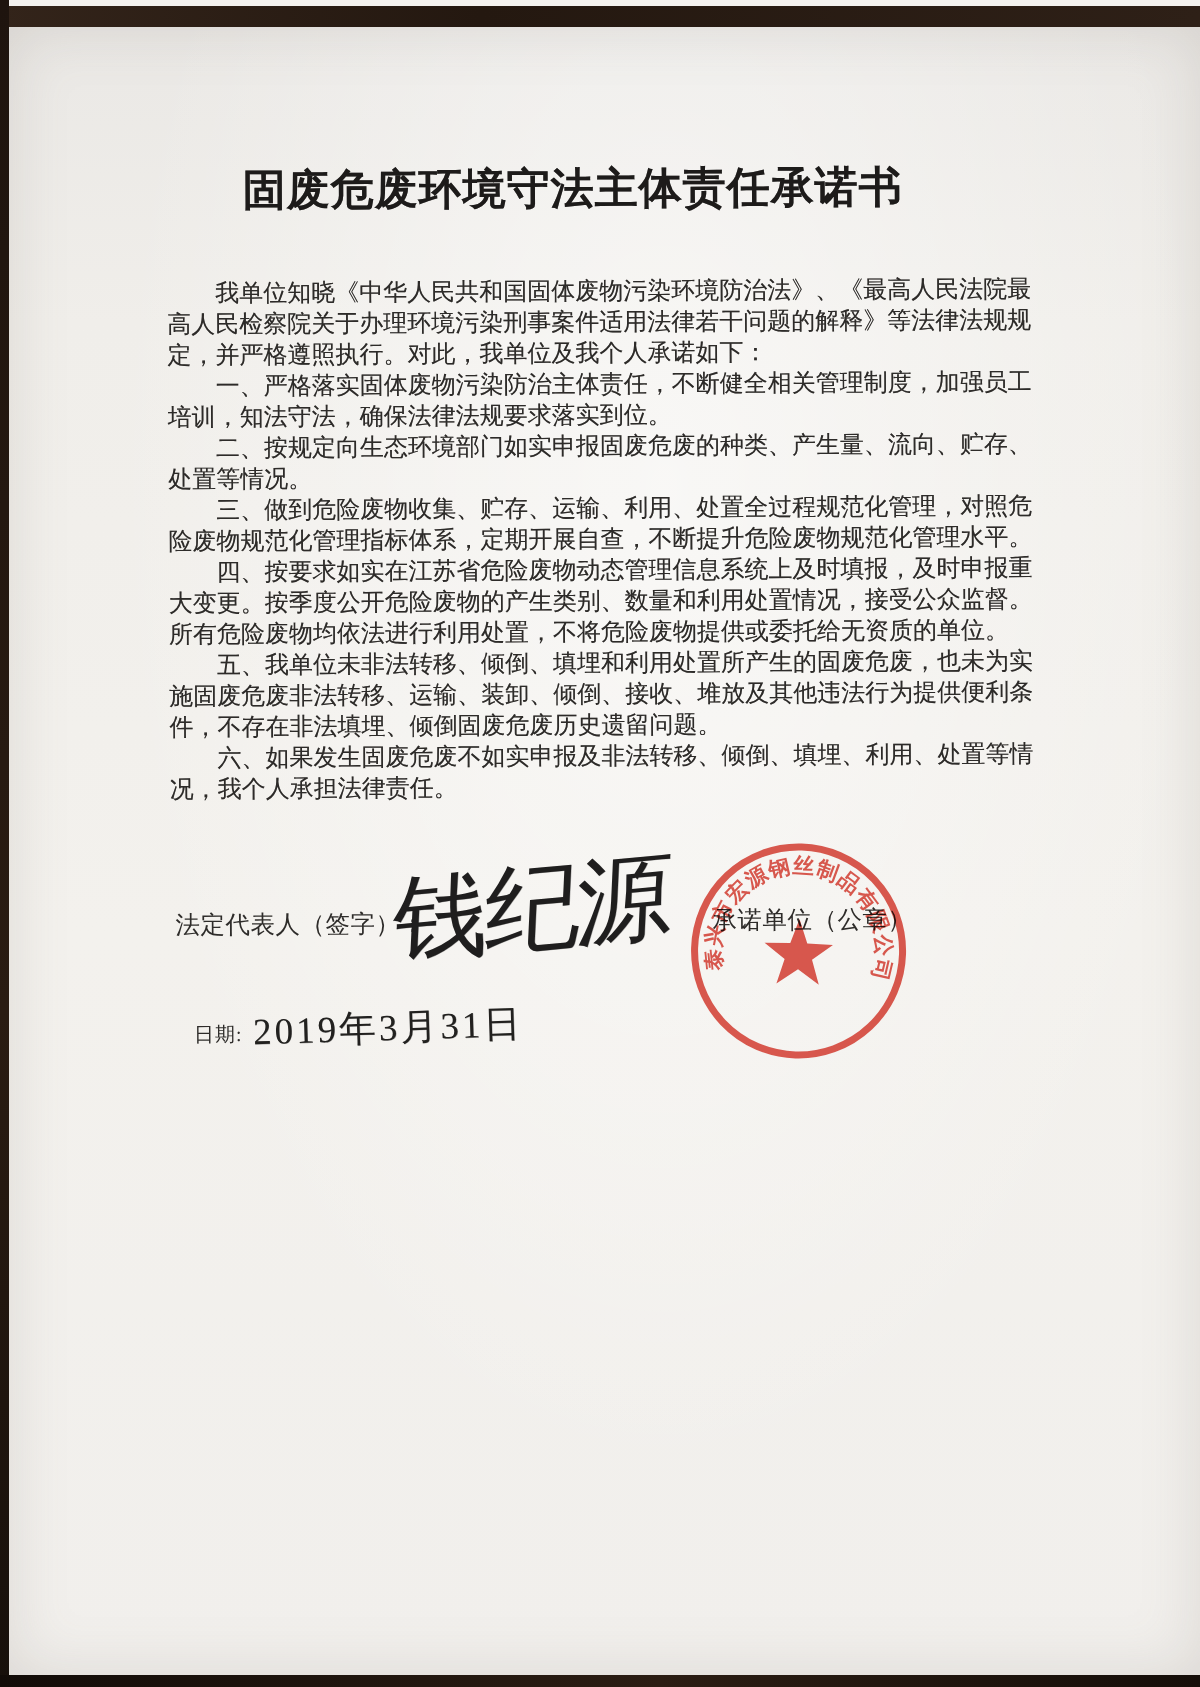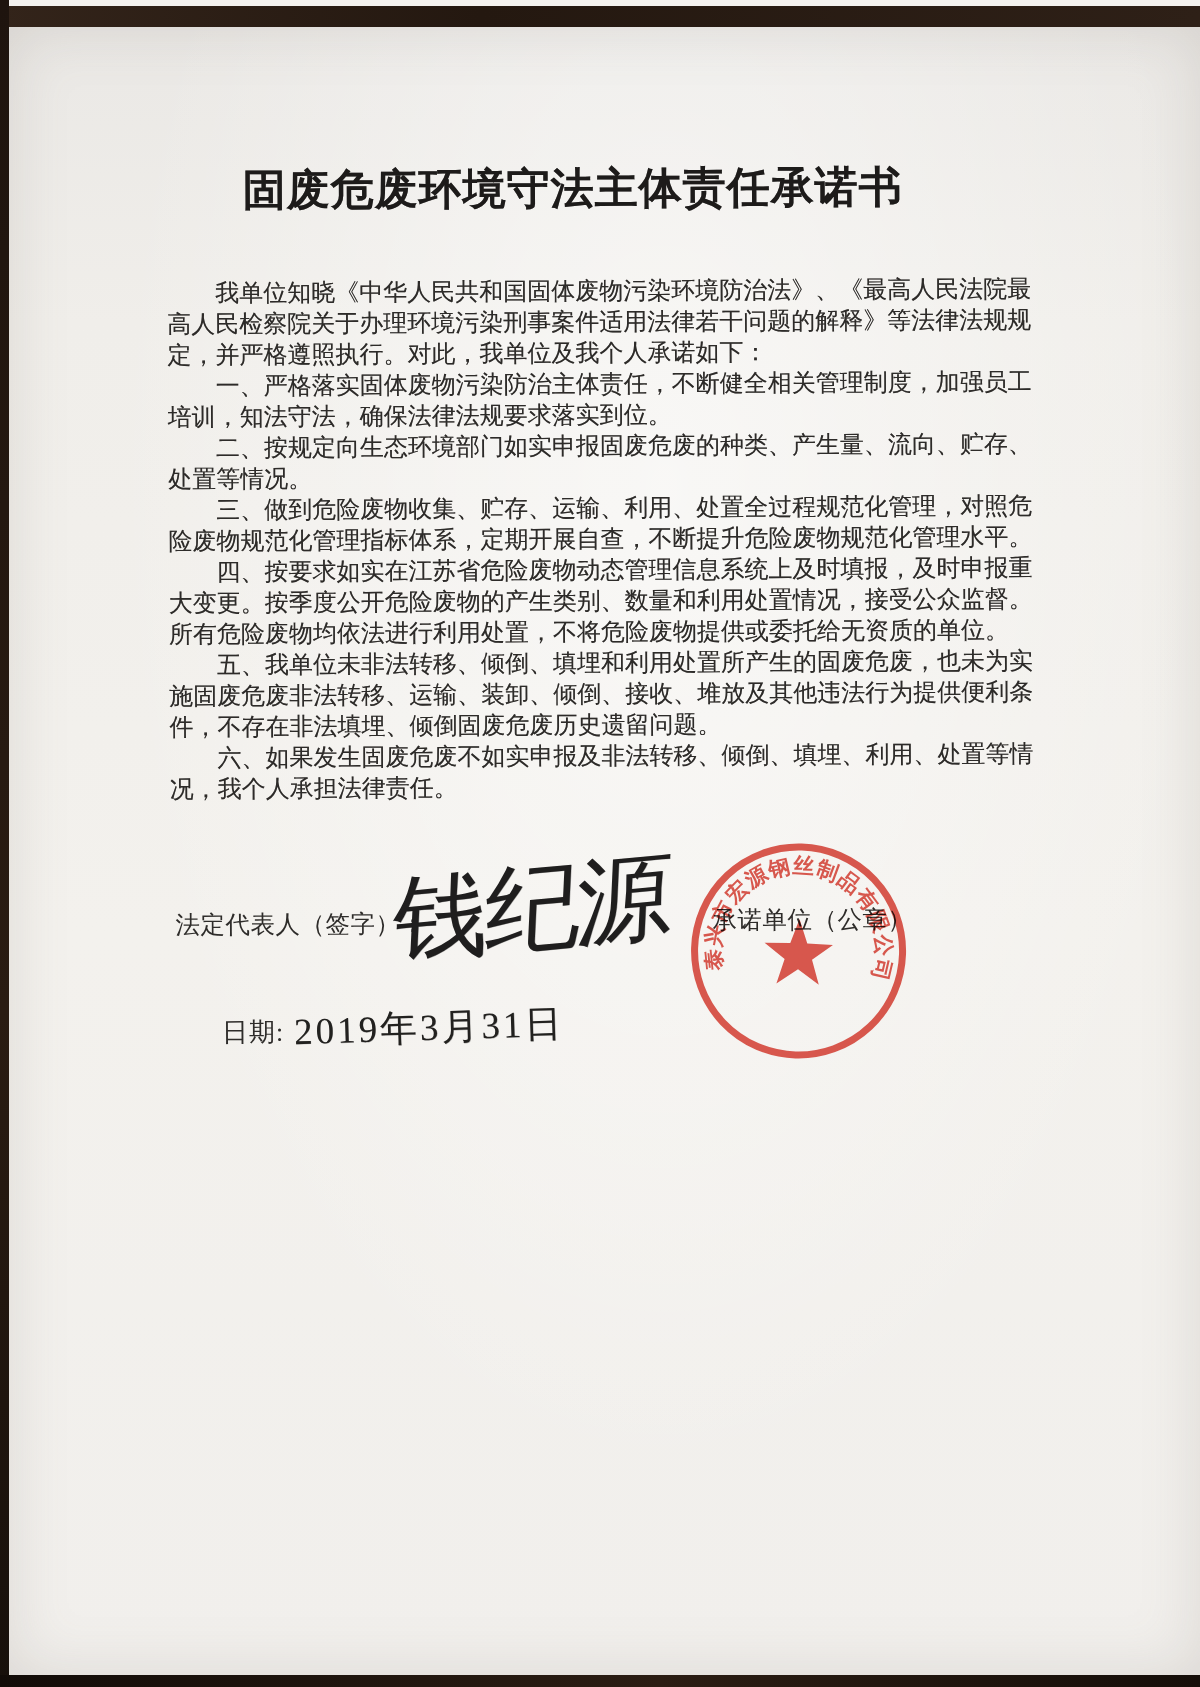--- a/index.html
+++ b/index.html
@@ -64,21 +64,21 @@
     color:#1f1e1e;
     transform:rotate(-5deg) skewX(-8deg);
     letter-spacing:-4px;
     text-shadow:.5px .5px 0 rgba(30,30,30,.35);
     white-space:nowrap;
   }
   .date-row{
     position:absolute;left:193px;top:1002px;
     display:flex;align-items:baseline;gap:10px;
   }
-  .date-label{font-size:26px;letter-spacing:1px;margin-left:28px;}
+  .date-label{font-size:20px;letter-spacing:1px;}
   .date-value{
     font-size:37px;letter-spacing:3px;color:#22211f;
     transform:rotate(-1.5deg);
     text-shadow:.4px .4px 0 rgba(25,25,25,.35);
     white-space:nowrap;
   }
   .stamp{
     position:absolute;left:682px;top:836px;width:232px;height:232px;
     mix-blend-mode:multiply;opacity:.9;
     transform:rotate(2deg);

